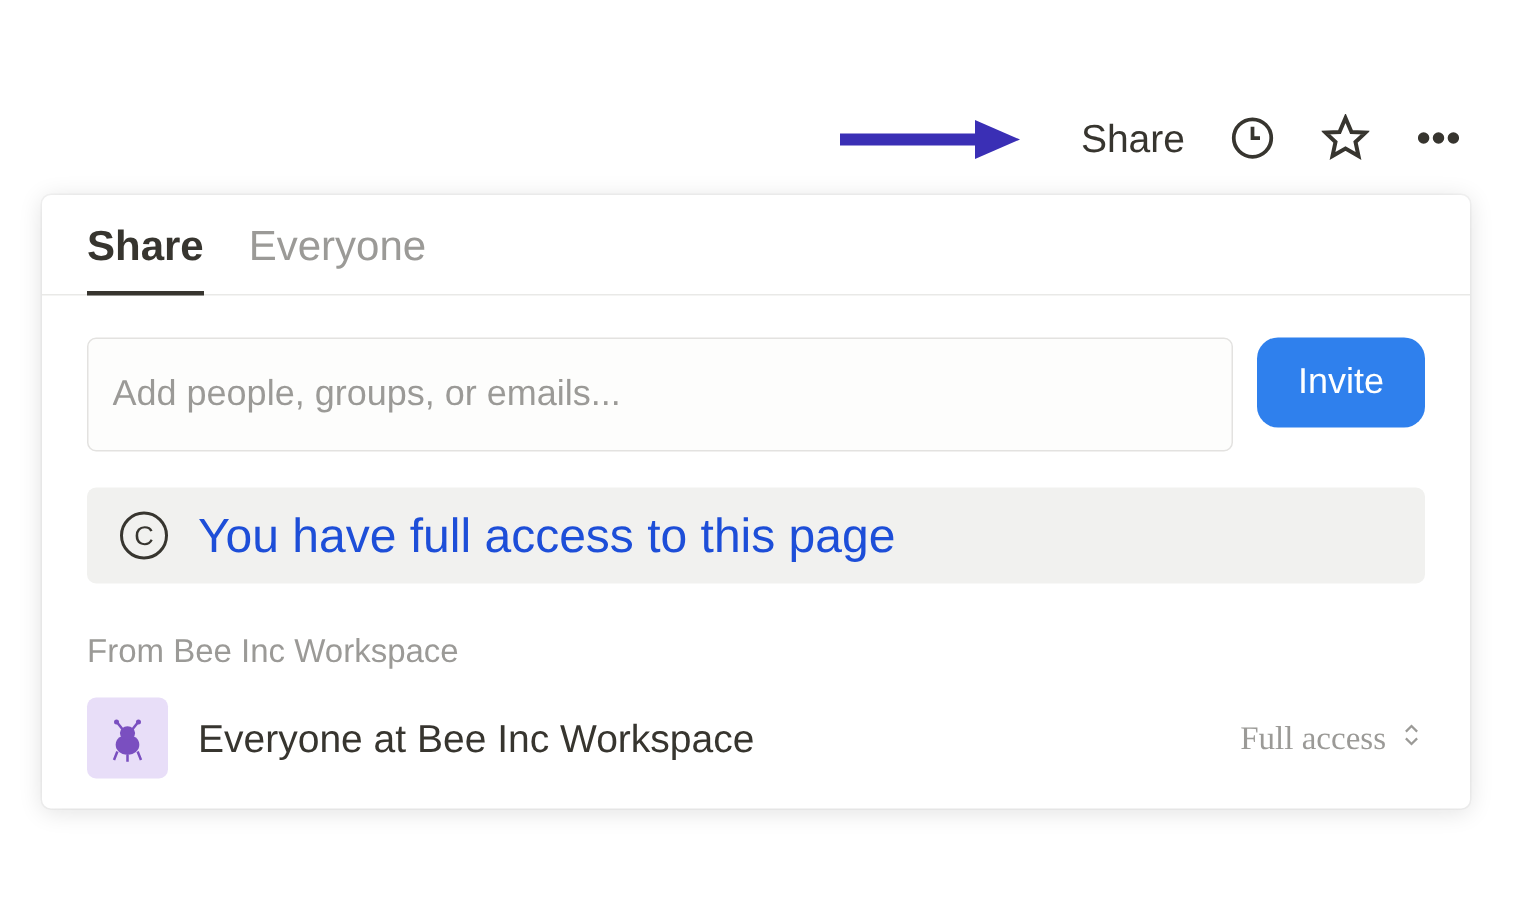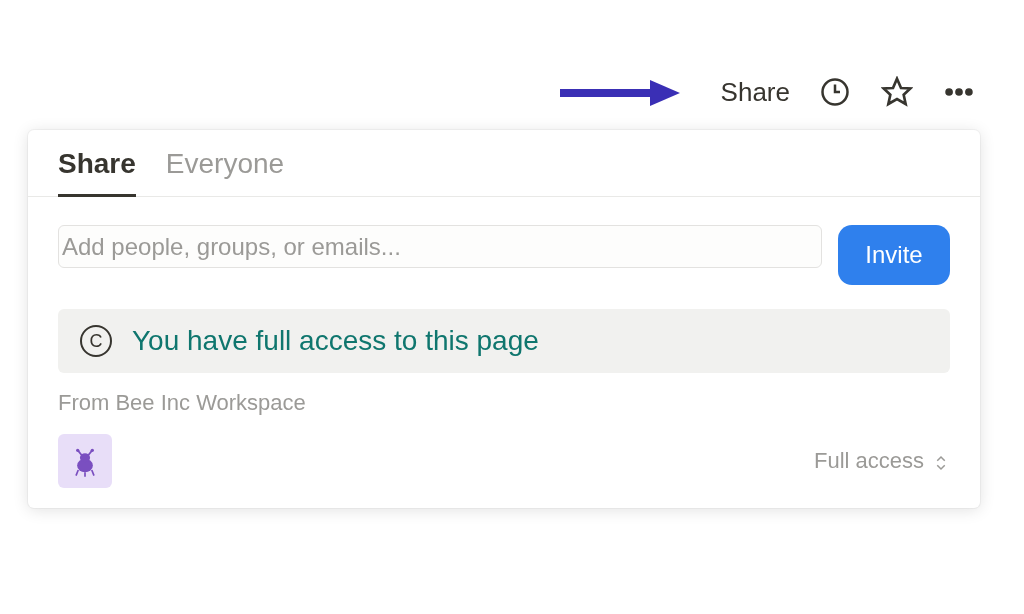--- a/index.html
+++ b/index.html
@@ -78,26 +78,26 @@
   }
 
   .invite-row {
     display: flex;
     gap: 16px;
     padding: 28px 30px 0 30px;
     align-items: stretch;
   }
   .invite-input {
     flex: 1;
-    height: 43px;
+    height: 76px;
     border: 1px solid #e3e2e0;
     border-radius: 6px;
     background: #fdfdfc;
     font-size: 24px;
-    padding: 0 3px;
+    padding: 0 16px;
     color: #37352f;
   }
   .invite-input::placeholder { color: #9b9a97; }
   .invite-btn {
     width: 112px;
     height: 60px;
     border: none;
     border-radius: 14px;
     background: #2f80ed;
     color: #ffffff;
@@ -121,26 +121,26 @@
     height: 32px;
     border: 2px solid #37352f;
     border-radius: 50%;
     display: flex;
     align-items: center;
     justify-content: center;
     font-size: 18px;
     font-family: inherit;
   }
   .access-banner .text {
-    font-size: 28px;
-    color: #0f766e;
+    font-size: 32px;
+    color: #1d4ed8;
   }
 
   .section-label {
-    padding: 17px 30px 0 30px;
+    padding: 32px 30px 0 30px;
     font-size: 22px;
     color: #9b9a97;
   }
 
   .member-row {
     display: flex;
     align-items: center;
     padding: 18px 30px 0 30px;
     gap: 20px;
   }
@@ -159,25 +159,26 @@
     color: #37352f;
     line-height: 1.25;
   }
   .member-sub {
     font-size: 22px;
     color: #9b9a97;
     margin-top: 2px;
   }
   .role-picker {
     display: flex;
-    align-items: flex-end;
+    align-items: flex-start;
     gap: 8px;
     color: #9b9a97;
     font-size: 22px;
     cursor: pointer;
+    font-family: Liberation Serif, serif;
   }
   .role-picker svg { stroke: #9b9a97; }
 </style>
 </head>
 <body>
 
 <div class="arrow-annotation">
   <svg width="120" height="30" viewBox="0 0 120 30">
     <line x1="0" y1="15" x2="95" y2="15" stroke="#3a2fb5" stroke-width="8"></line>
     <polygon points="90,2 120,15 90,28" fill="#3a2fb5"></polygon>
@@ -232,20 +233,21 @@
           <ellipse cx="32" cy="26" rx="9" ry="8"></ellipse>
           <line x1="20" y1="14" x2="28" y2="24" stroke="#7a4fc0" stroke-width="3"></line>
           <line x1="44" y1="14" x2="36" y2="24" stroke="#7a4fc0" stroke-width="3"></line>
           <circle cx="19" cy="13" r="3"></circle>
           <circle cx="45" cy="13" r="3"></circle>
           <path d="M20 48 L16 58 M32 52 L32 60 M44 48 L48 58" stroke="#7a4fc0" stroke-width="3" fill="none"></path>
         </g>
       </svg>
     </div>
     <div class="member-text">
+      <div class="member-title">Everyone at Bee Inc Workspace</div>
     </div>
     <div class="role-picker">
       <span>Full access</span>
       <svg width="18" height="22" viewBox="0 0 24 24" fill="none" stroke-width="2">
         <polyline points="7 9 12 4 17 9"></polyline>
         <polyline points="7 15 12 20 17 15"></polyline>
       </svg>
     </div>
   </div>
 </div>

